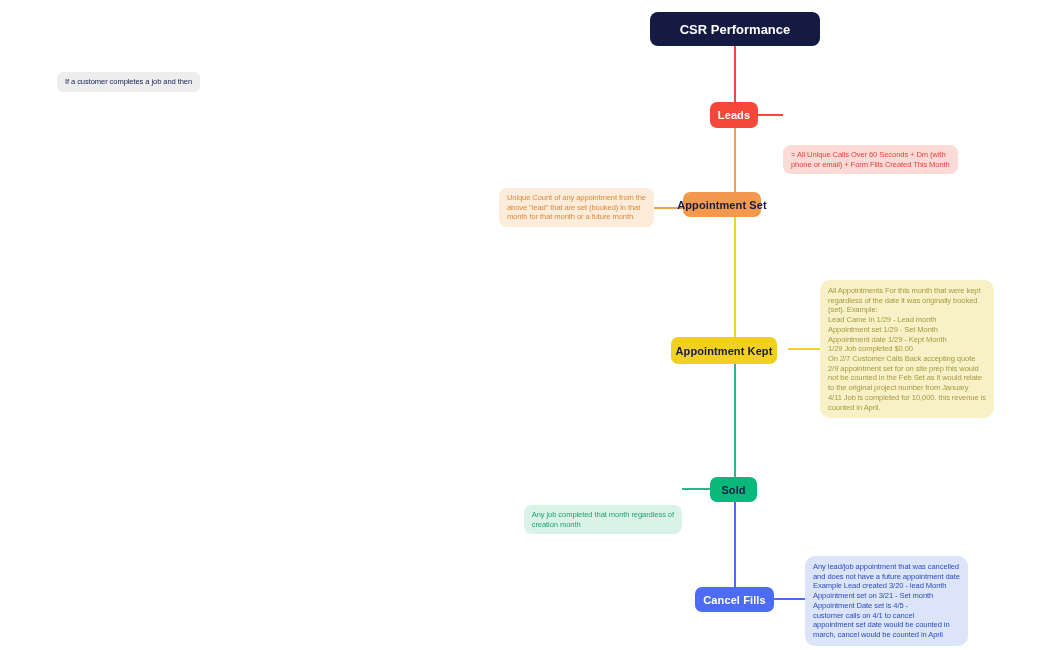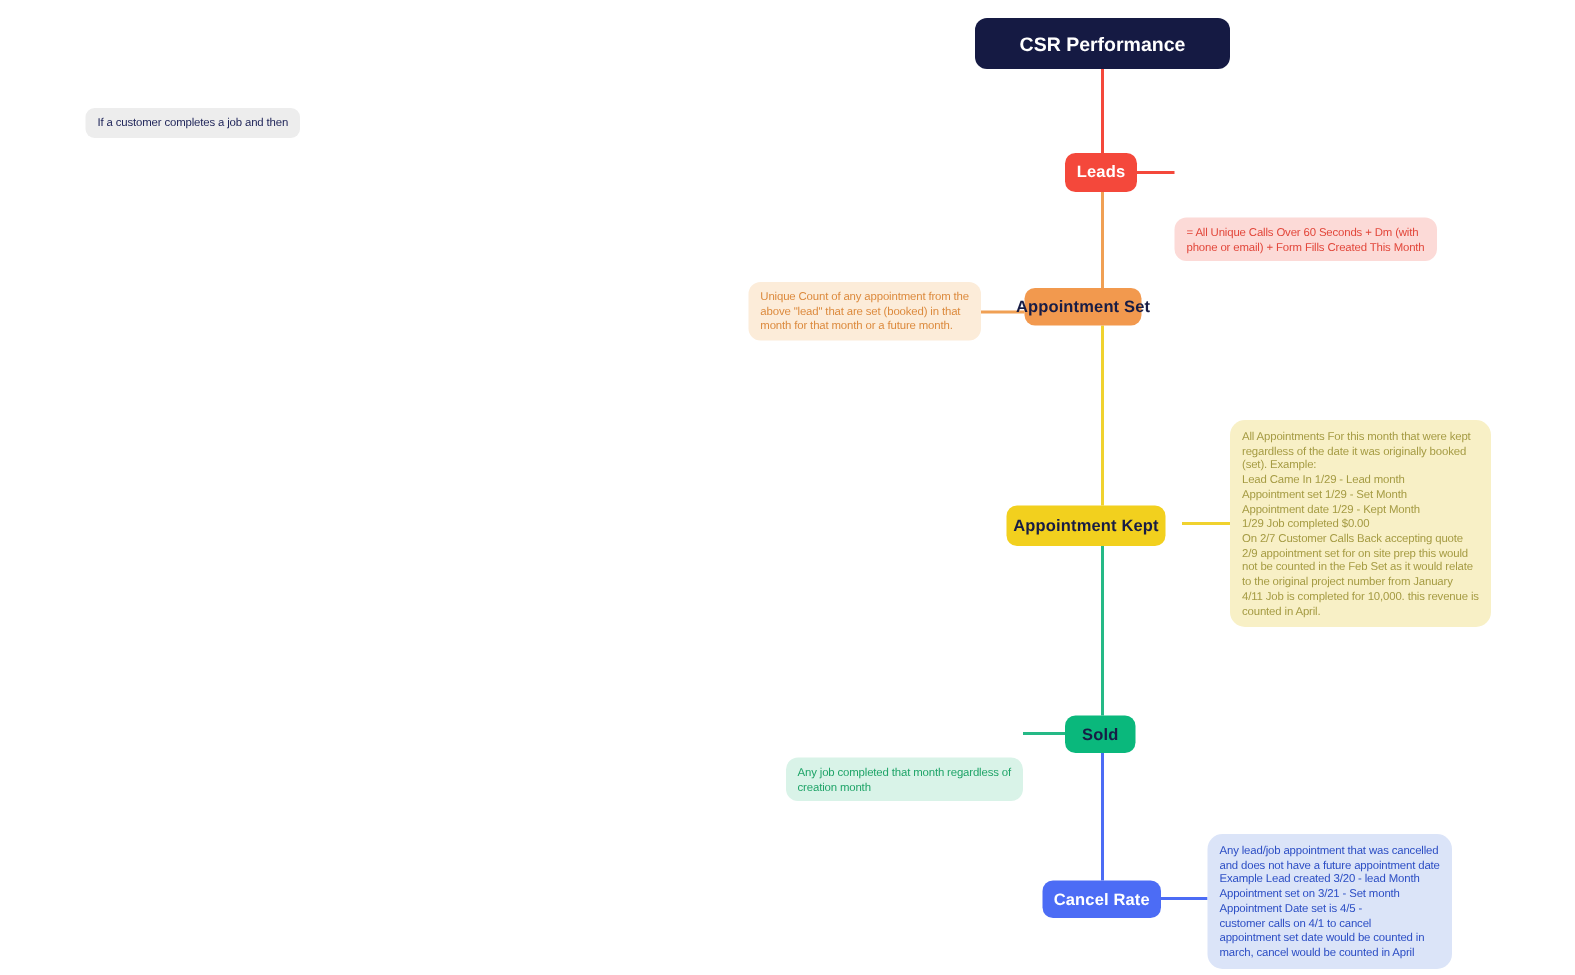--- a/index.html
+++ b/index.html
@@ -90,21 +90,21 @@
   <div class="hline hline-leads" style="background: rgb(244, 72, 59);"></div>
   <div class="hline hline-appt-set" style="background: rgb(240, 160, 84);"></div>
   <div class="hline hline-appt-kept" style="background: rgb(240, 210, 47);"></div>
   <div class="hline hline-sold" style="background: rgb(37, 185, 134);"></div>
   <div class="hline hline-cancel" style="background: rgb(76, 108, 245);"></div>
 
   <div class="node node-leads" style="background: rgb(244, 72, 59); color: rgb(255, 255, 255);">Leads</div>
   <div class="node node-appt-set" style="background: rgb(242, 153, 78); color: rgb(23, 28, 69);">Appointment Set</div>
   <div class="node node-appt-kept" style="background: rgb(242, 208, 30); color: rgb(23, 28, 69);">Appointment Kept</div>
   <div class="node node-sold" style="background: rgb(10, 184, 124); color: rgb(23, 28, 69);">Sold</div>
-  <div class="node node-cancel" style="background: rgb(76, 108, 245); color: rgb(255, 255, 255);">Cancel Rate</div>
+  <div class="node node-cancel" style="background: rgb(76, 108, 245); color: rgb(255, 255, 255);">Cancel Fills</div>
 
   <div class="note note-leads" style="background: rgb(252, 218, 215); color: rgb(226, 70, 58);">= All Unique Calls Over 60 Seconds + Dm (with
 phone or email) + Form Fills Created This Month</div>
   <div class="note note-appt-set" style="background: rgb(252, 236, 217); color: rgb(220, 138, 61);">Unique Count of any appointment from the
 above "lead" that are set (booked) in that
 month for that month or a future month.</div>
   <div class="note note-appt-kept" style="background: rgb(248, 240, 198); color: rgb(165, 155, 67);">All Appointments For this month that were kept
 regardless of the date it was originally booked
 (set). Example:
 Lead Came In 1/29 - Lead month

